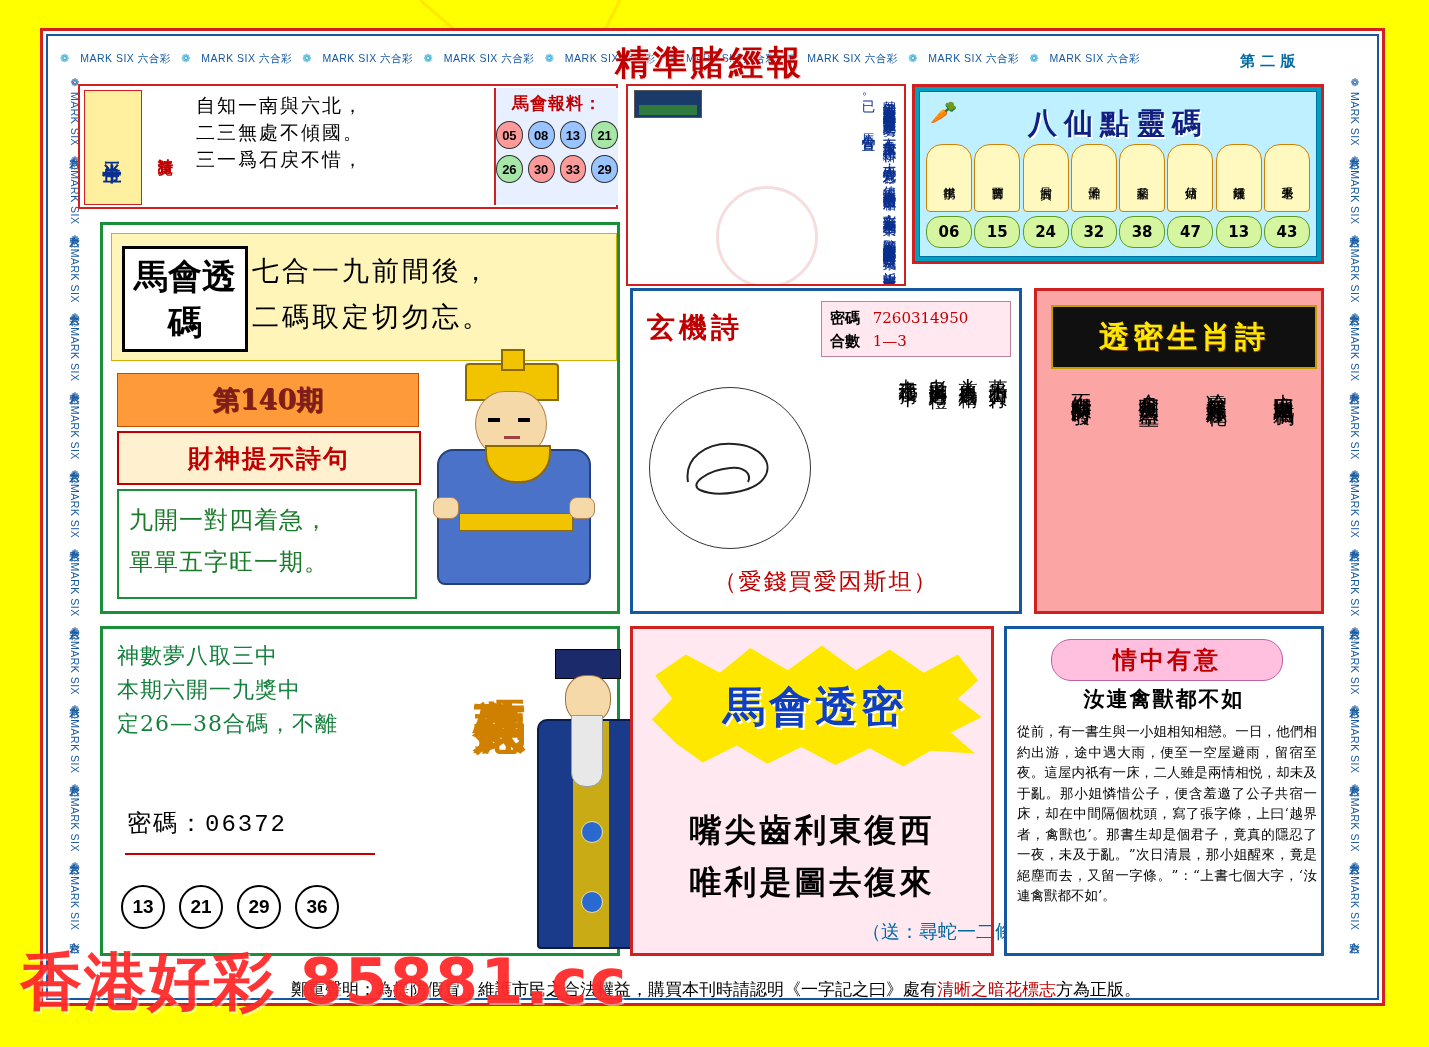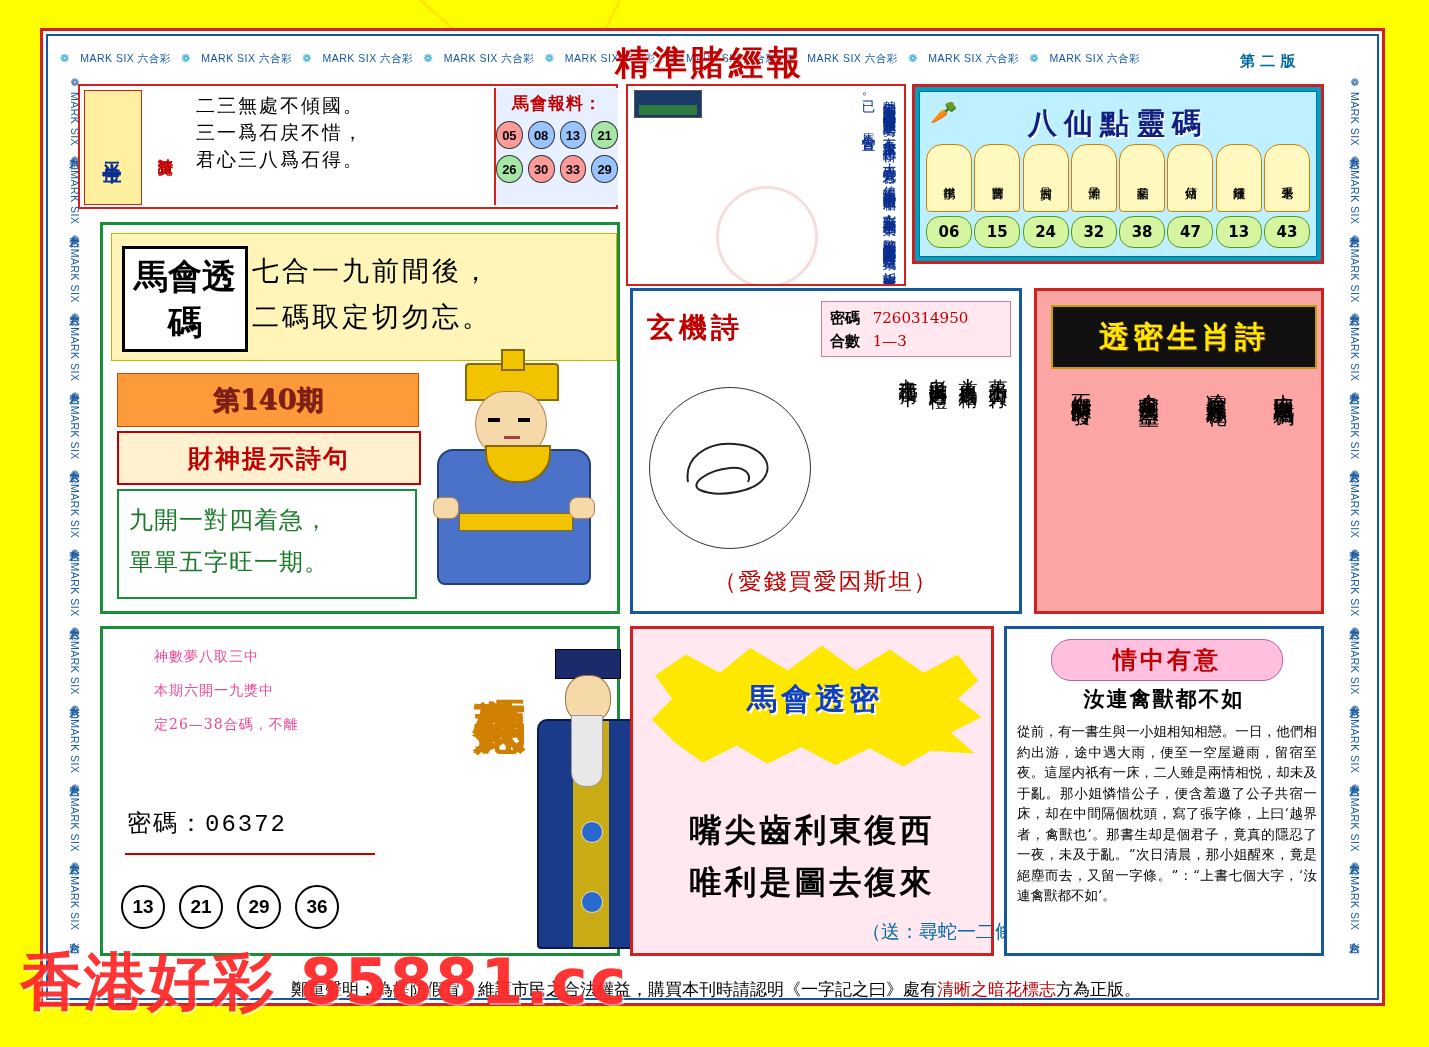--- a/index.html
+++ b/index.html
@@ -214,21 +214,21 @@
   #toumi .poem{
     position:absolute;left:10px;top:86px;width:270px;height:226px;
     display:flex;flex-direction:row-reverse;justify-content:space-around;
   }
   #toumi .poem .vert{font-family:"DejaVu Serif",serif;font-size:21px;color:#000;line-height:27px;letter-spacing:2px;}
 
   
   #shenma{left:100px;top:626px;width:520px;height:330px;border:3px solid #1a8f3a;background:#ffffff;}
   #shenma .lines{
     position:absolute;left:14px;top:10px;width:300px;
-    font-family:"DejaVu Serif",serif;font-size:14px;color:#ec4899;line-height:34px;letter-spacing:1px;margin-left:37px;
+    font-family:"DejaVu Serif",serif;font-size:22px;color:#15803d;line-height:34px;letter-spacing:1px;
   }
   #shenma .code{
     position:absolute;left:24px;top:178px;font-family:Liberation Mono, monospace;font-size:24px;color:#000;letter-spacing:2px;
   }
   #shenma .rule{position:absolute;left:22px;top:224px;width:250px;height:2px;background:#c00000;}
   #shenma .nums{position:absolute;left:18px;top:256px;display:flex;gap:14px;}
   #shenma .nums .ball{width:40px;height:40px;font-size:19px;border:2px solid #000;background:#fff;}
   #shenma .bigchar{
     position:absolute;left:360px;top:14px;width:72px;height:300px;
   }
@@ -246,21 +246,21 @@
   
   #toumit{left:630px;top:626px;width:364px;height:330px;border:3px solid #d02020;background:#ffe8f0;}
   #toumit .starwrap{position:absolute;left:12px;top:10px;width:340px;height:130px;}
   #toumit .star{
     position:absolute;left:0;top:0;width:340px;height:130px;background:#ffe800;
     clip-path:polygon(3% 28%,12% 12%,22% 26%,31% 7%,42% 24%,52% 5%,62% 24%,72% 8%,82% 26%,92% 12%,98% 32%,
       92% 46%,99% 60%,90% 72%,97% 88%,84% 86%,76% 98%,66% 84%,56% 97%,46% 83%,36% 96%,27% 82%,17% 95%,9% 80%,2% 62%,8% 46%);
   }
   #toumit .star .label{
     position:absolute;left:0;top:40px;width:100%;text-align:center;
-    font-family:"DejaVu Serif",serif;font-weight:bold;font-size:30px;color:#1040c0;letter-spacing:4px;
+    font-family:"DejaVu Serif",serif;font-weight:bold;font-size:42px;color:#1040c0;letter-spacing:4px;
     text-shadow:2px 2px 0 #ffffff;
   }
   #toumit .l1,#toumit .l2{
     position:absolute;left:0;width:100%;text-align:center;
     font-family:"DejaVu Serif",serif;font-weight:bold;font-size:32px;color:#000;letter-spacing:3px;
   }
   #toumit .l1{top:180px;} #toumit .l2{top:232px;}
   #toumit .foot{
     position:absolute;left:0;top:290px;width:100%;text-align:right;
     font-family:"DejaVu Serif",serif;font-size:19px;color:#0369a1;margin-left:42px;
@@ -319,23 +319,23 @@
   <div class="edition">第 二 版</div>
 
   <div class="box" id="zodiac">
     <div class="zcol">
       <span class="vert">十二生肖</span>
     </div>
     <div class="zcol2">
       <span class="vert">竟猜詩</span>
     </div>
     <div class="poem">
+      <div>自知一南與六北，</div>
       <div>二三無處不傾國。</div>
       <div>三一爲石戻不惜，</div>
-      <div>君心三八爲石得。</div>
     </div>
     <div class="rightpanel">
       <div class="rp-title">馬會報料：</div>
       <div class="ballrow">
         <div class="ball b-red">05</div>
         <div class="ball b-blue">08</div>
         <div class="ball b-blue">13</div>
         <div class="ball b-green">21</div>
       </div>
       <div class="ballrow">

